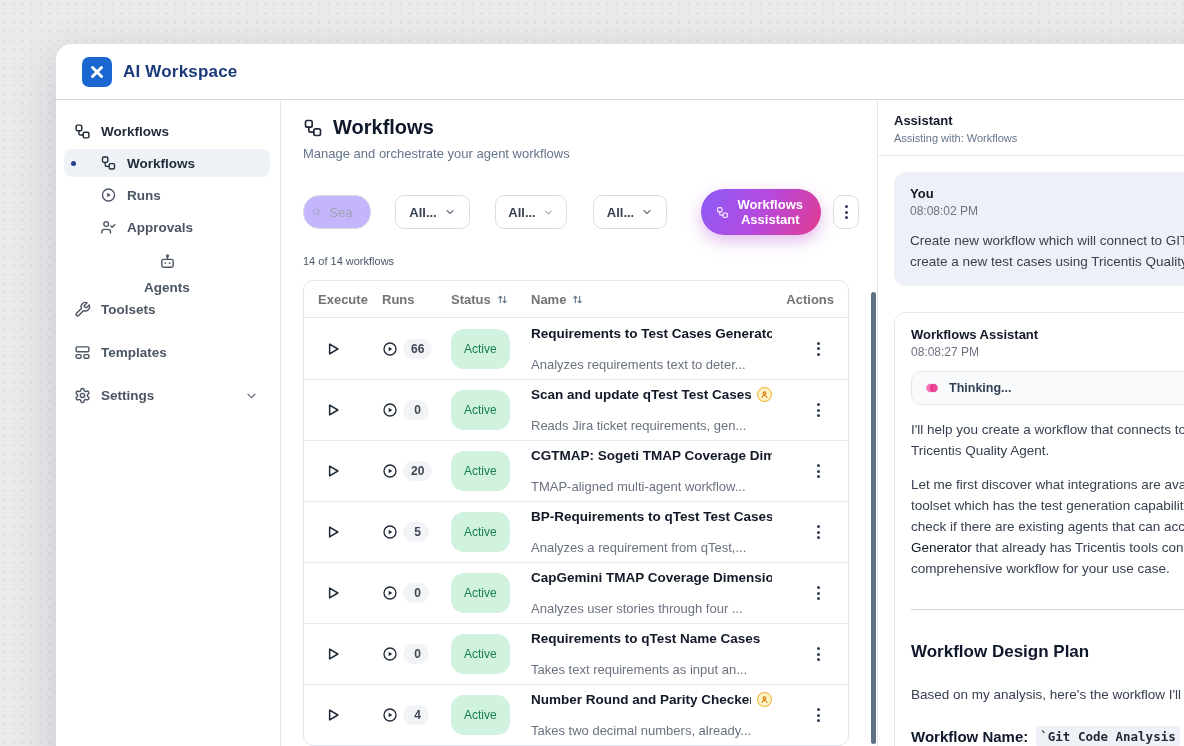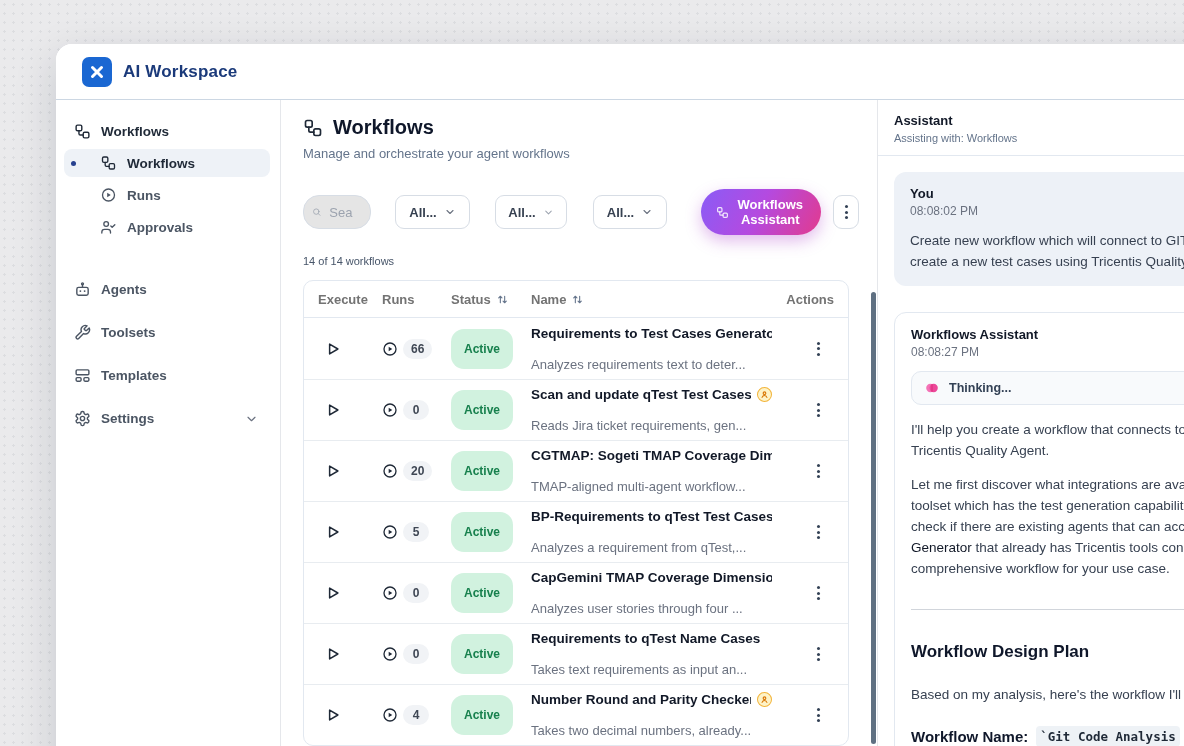--- a/index.html
+++ b/index.html
@@ -29,30 +29,30 @@
   
   .sidebar { flex:0 0 225px; width:225px; border-right:1px solid #e5e7eb; padding:18px 10px 0 8px; background:#fff; }
   .nav-row { display:flex; align-items:center; gap:10px; height:27px; padding:0 10px; border-radius:8px;
              color:#4b5563; font-size:13.5px; font-weight:600; cursor:default; position:relative; }
   .nav-row svg { flex:0 0 17px; }
   .nav-parent { color:#1f2937; font-weight:700; }
   .nav-sub { padding-left:36px; height:28px; margin-top:4px; }
   .nav-sub.active { background:#eef2f7; color:#1f2937; font-weight:700; }
   .nav-sub.active::before { content:""; position:absolute; left:7px; top:50%; margin-top:-2.5px; width:5px; height:5px; border-radius:50%; background:#27418f; }
   .nav-top { margin-top:16px; }
-  .nav-first-top { margin-top:27px; }
+  .nav-first-top { margin-top:4px;flex-direction:column; }
   .nav-spacer { height:8px; }
   .chev-right { margin-left:auto; color:#6b7280; }
   
   .main { flex:0 0 596px; width:596px; padding:16px 0 0 22px; position:relative; background:#fff; }
   .page-head { display:flex; align-items:center; gap:10px; }
   .page-title { font-size:20px; font-weight:800; color:#0f172a; }
   .page-sub { margin-top:7px; font-size:13px; color:#64748b; }
   .filter-row { margin-top:28px; width:556px; height:46px; display:flex; align-items:center; }
-  .search { display:flex; align-items:center; gap:6px; width:68px; height:34px; border:1px solid #d7dde5; border-radius:16px; padding:0 8px; background:#e5e5e5; }
+  .search { display:flex; align-items:center; gap:6px; width:68px; height:34px; border:1px solid #d7dde5; border-radius:16px; padding:0 8px; background:#c4b5fd; }
   .search input { border:0; outline:0; width:100%; font-size:13px; color:#374151; font-family:"Liberation Sans",sans-serif; background:transparent; }
   .search input::placeholder { color:#9ca3af; }
   .dd { display:flex; align-items:center; justify-content:center; gap:7px; height:34px; border:1px solid #d7dde5; border-radius:9px;
         background:#fff; font-size:13px; font-weight:600; color:#374151; cursor:pointer; font-family:inherit; }
   .dd1 { width:75px; margin-left:24px; }
   .dd2 { width:72px; margin-left:25px; }
   .dd3 { width:74px; margin-left:26px; }
   .wf-assist-btn { margin-left:auto; height:46px; border:0; border-radius:24px; padding:0 18px 0 15px;
         display:flex; align-items:center; gap:9px; cursor:pointer;
         background:linear-gradient(118deg, #8a5cf6 0%, #b44ae0 48%, #e23a8e 100%);
@@ -68,22 +68,22 @@
   .wtable { margin-top:13px; width:546px; border:1px solid #e2e8f0; border-radius:10px; overflow:hidden; background:#fff; }
   .thead, .trow { display:grid; grid-template-columns:64px 69px 80px 1fr 56px; align-items:center; padding:0 14px; }
   .thead { height:37px; border-bottom:1px solid #e2e8f0; color:#737373; font-size:13px; font-weight:600; }
   .th { display:flex; align-items:center; gap:5px; }
   .th-actions { justify-self:end; }
   .sort-ic { color:#64748b; }
   .trow { height:61px; border-top:1px solid #e8ecf0; }
   .trow:first-child { border-top:0; }
   .play-btn { border:0; background:transparent; padding:0; margin-left:6px; color:#1f2937; cursor:pointer; display:flex; }
   .runs-cell { display:flex; align-items:center; gap:5px; color:#1f2937; }
-  .runs-pill { min-width:26px; text-align:center; padding:3px 8px; border-radius:11px; background:#f1f3f6; color:#3f4754; font-size:12px; font-weight:700; }
-  .badge-active { display:inline-block; padding:13px 13px; border-radius:13px; background:#d1f2df; color:#17804d; font-size:12px; font-weight:700; }
+  .runs-pill { min-width:26px; text-align:right; padding:3px 8px; border-radius:11px; background:#f1f3f6; color:#3f4754; font-size:12px; font-weight:700; }
+  .badge-active { display:inline-block; padding:13px 13px; border-radius:13px; background:#d1f2df; color:#17804d; font-size:12px; font-weight:400; }
   .name-cell { min-width:0; padding-right:6px; }
   .nm { display:flex; align-items:center; gap:6px; font-size:13.5px; font-weight:700; color:#111827; white-space:nowrap; overflow:hidden; }
   .nm span { overflow:hidden; white-space:nowrap; flex:0 1 auto; }
   .ds { margin-top:16px; font-size:13px; color:#6b7280; white-space:nowrap; overflow:hidden; }
   .agent-badge { flex:0 0 15px; width:15px; height:15px; border-radius:50%; background:#fef3c7; border:1.5px solid #f2b43b; display:flex; align-items:center; justify-content:center; }
   .row-kebab { border:0; background:transparent; color:#334155; justify-self:end; margin-right:10px; cursor:pointer; padding:4px; }
   .scrollbar-thumb { position:absolute; right:1px; top:192px; width:5px; height:452px; border-radius:3px; background:#5f7082; }
   
   .assistant { flex:1; min-width:0; border-left:1px solid #e5e7eb; background:#fff; display:flex; flex-direction:column; overflow:hidden; }
   .as-head { padding:13px 16px 11px; border-bottom:1px solid #e2e8f0; }

